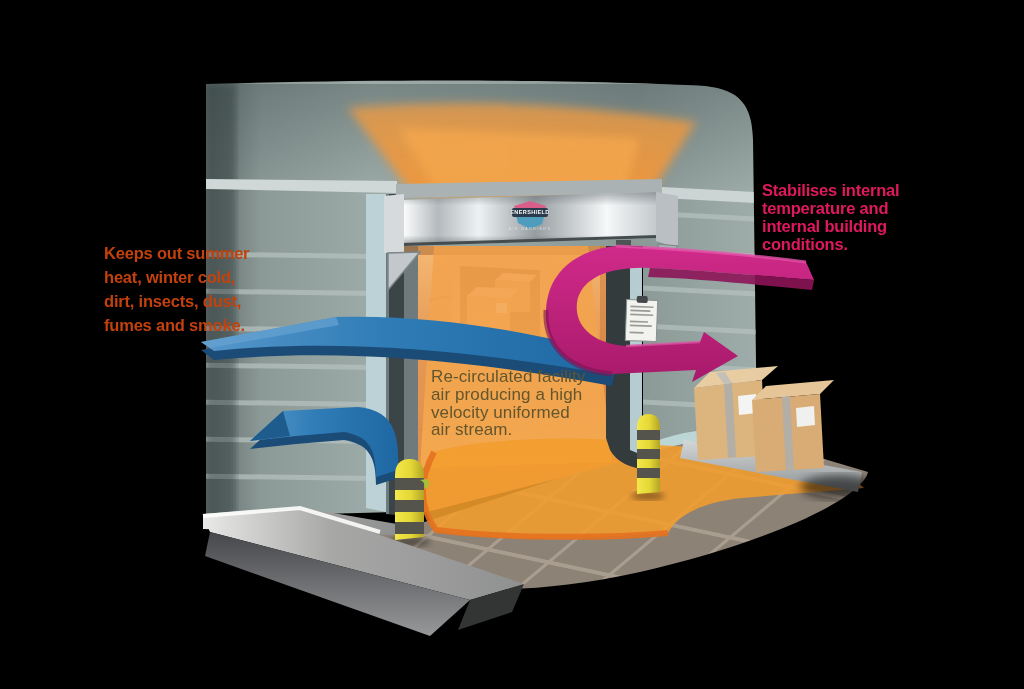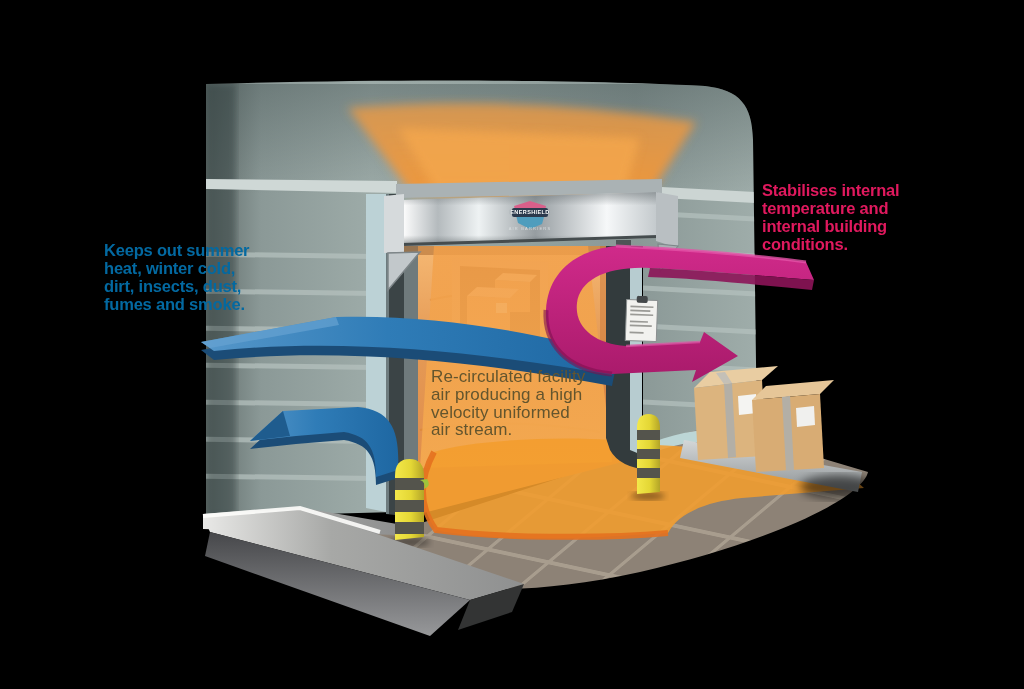--- a/index.html
+++ b/index.html
@@ -1,20 +1,20 @@
 <!DOCTYPE html>
 <html><head>
 <meta charset="utf-8">
 <style>
   html,body{margin:0;padding:0;background:#000;}
   .stage{position:relative;width:1024px;height:689px;background:#000;overflow:hidden;
          font-family:"Liberation Sans",sans-serif;}
   .stage svg{position:absolute;left:0;top:0;}
   .callout{position:absolute;white-space:pre-line;font-weight:bold;}
-  .callout-left{left:104px;top:241px;color:#0369a1;font-size:16.5px;line-height:18px;letter-spacing:-.2px;}
+  .callout-left{left:104px;top:241px;color:#c2410c;font-size:16.5px;line-height:24px;letter-spacing:-.2px;}
   .callout-right{left:762px;top:181px;color:#e0195e;font-size:16.5px;line-height:18px;letter-spacing:-.2px;}
   .callout-center{left:431px;top:368px;color:#63552e;font-size:17px;line-height:17.8px;
                   font-weight:normal;letter-spacing:.1px;}
   .logo-brand{position:absolute;left:494px;top:209px;width:72px;text-align:center;color:#fff;
               font-size:5.5px;font-weight:bold;letter-spacing:.4px;text-shadow:0 0 1px #203040;}
   .logo-tagline{position:absolute;left:494px;top:226px;width:72px;text-align:center;color:#d9dee0;
               font-size:4px;letter-spacing:1.2px;}
 </style>
 </head>
 <body>

